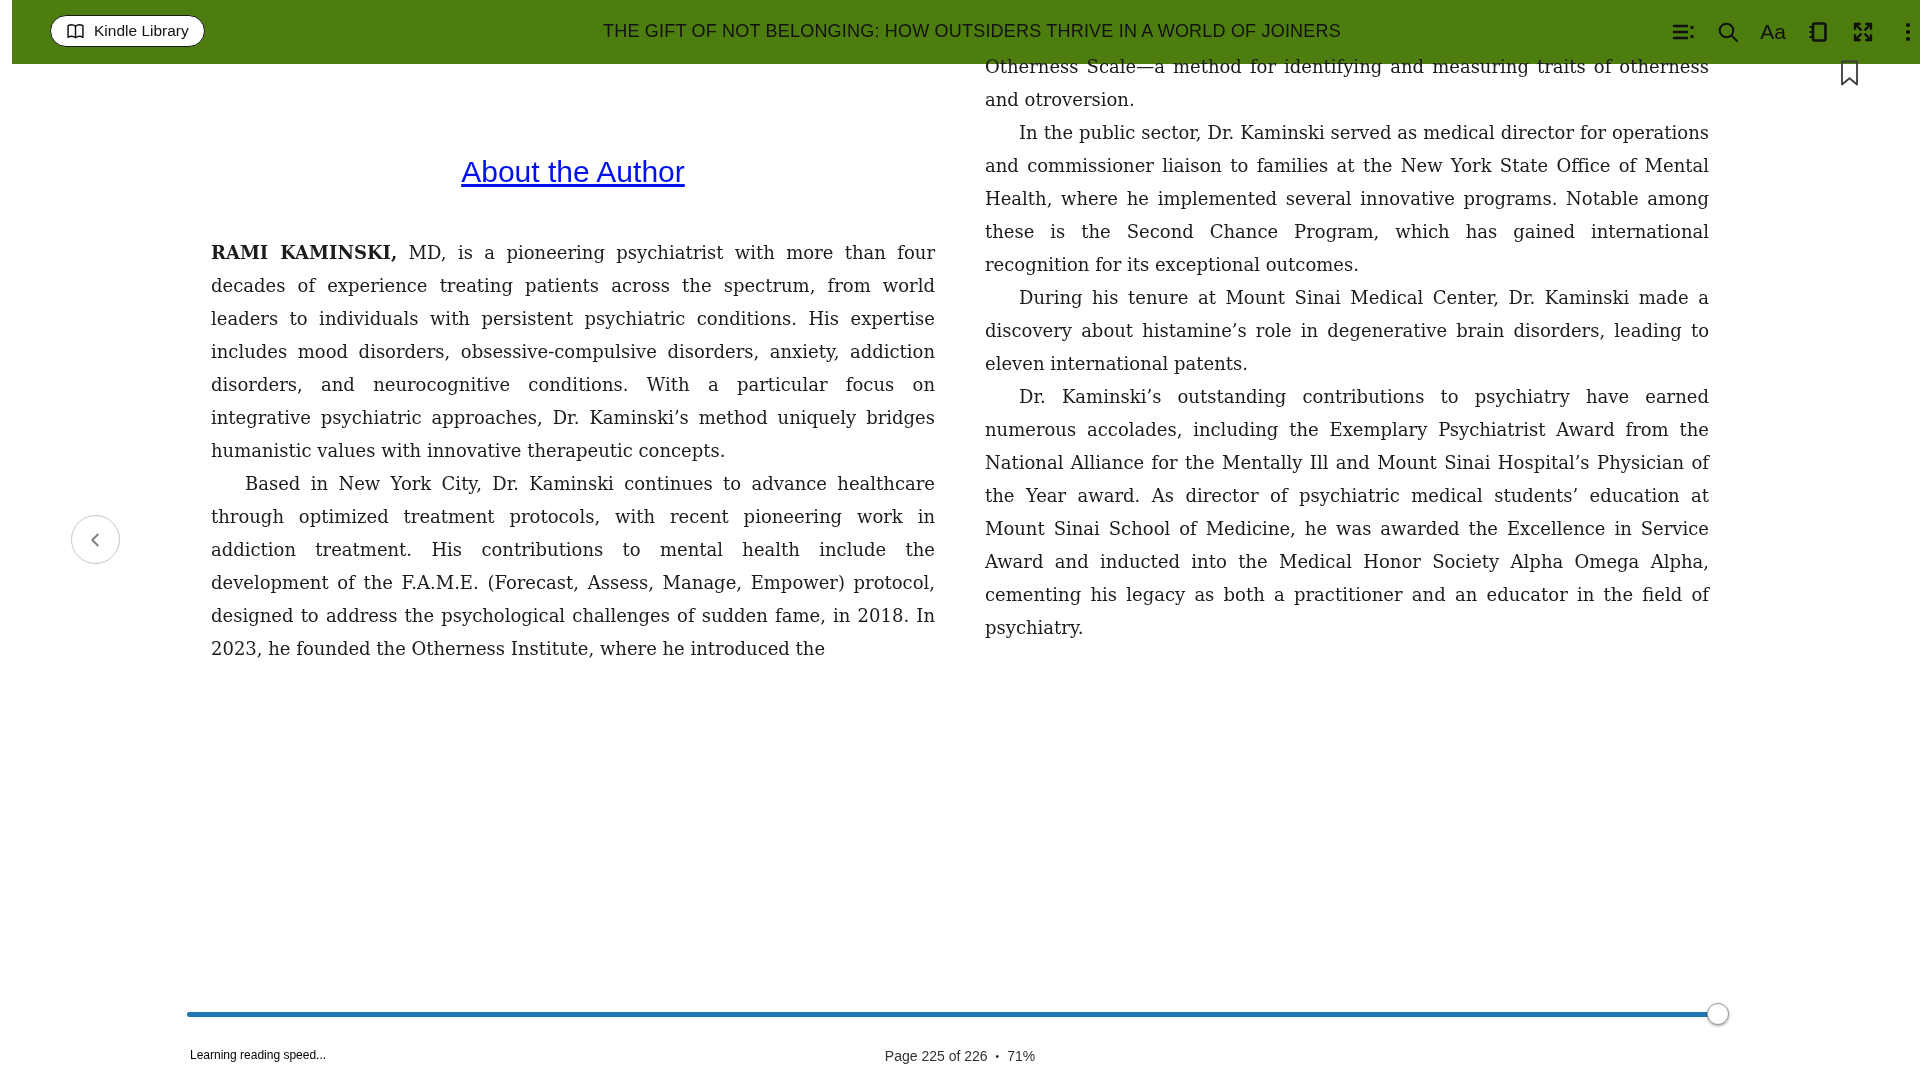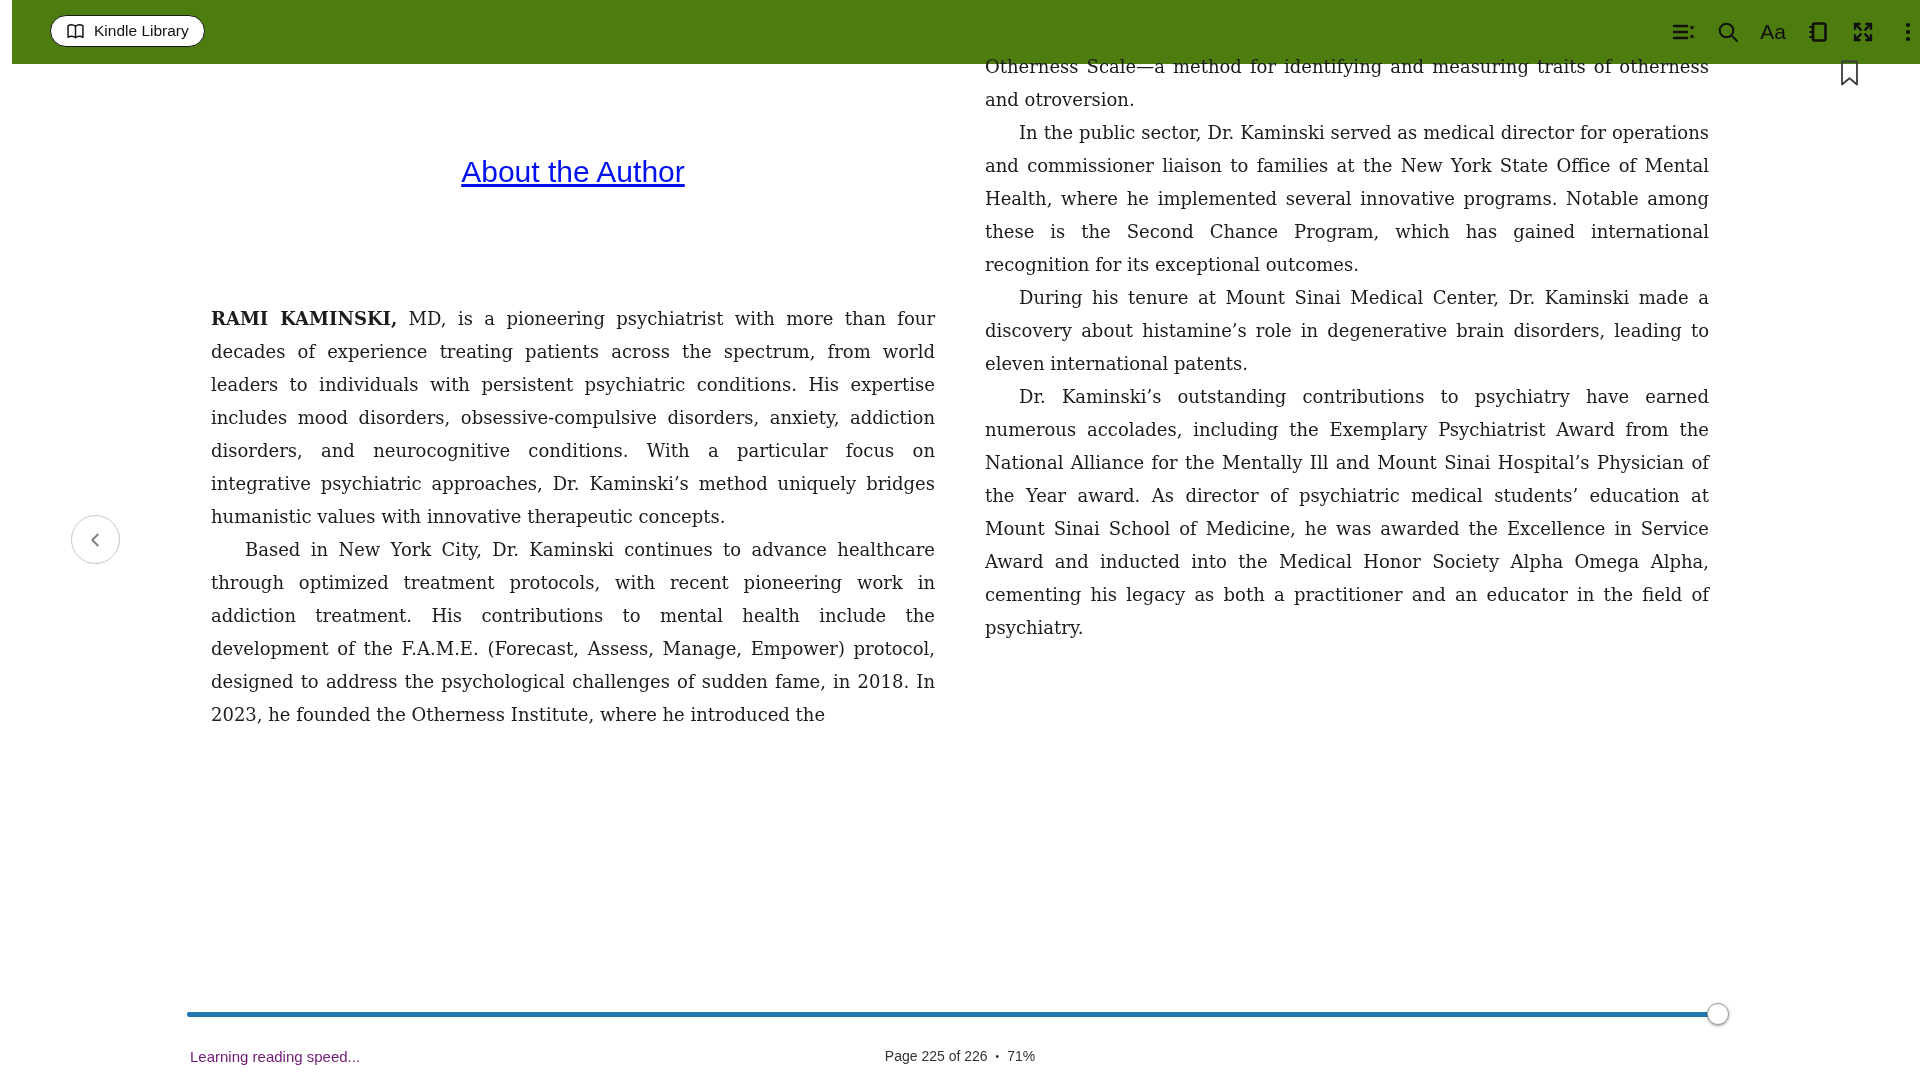--- a/index.html
+++ b/index.html
@@ -35,21 +35,21 @@
     position:absolute; left:71px; top:515px; width:49px; height:49px;
     border:1px solid #c6c6c6; border-radius:50%; background:#fff;
     display:flex; align-items:center; justify-content:center; cursor:pointer;
   }
 
   
   .book-text { font-family:"DejaVu Serif","Liberation Serif",serif; color:#1c1c1c; }
   .col-left  { position:absolute; left:211px; top:150px; width:724px; }
   .col-right { position:absolute; left:985px; top:50px;  width:724px; }
   .chapter-heading {
-    display:block; text-align:center; margin-bottom:108px;
+    display:block; text-align:center; margin-bottom:42px;
     font-family:"Liberation Sans", sans-serif;
     font-size:30px; line-height:44px; color:#0010ee;
     text-decoration:underline; cursor:pointer;
   }
   .book-text p {
     font-size:18px; line-height:33px;
     text-align:justify; text-justify:inter-word;
   }
   .book-text p.indent { text-indent:34px; }
   .lead-bold { font-weight:700; }
@@ -64,21 +64,21 @@
     background:#1f78b4; border-radius:2px;
   }
   .progress-knob {
     position:absolute; top:-9px; left:calc(99% - 11px);
     width:22px; height:22px; border-radius:50%;
     background:#fff; border:1px solid #9a9a9a;
     box-shadow:0 1px 3px rgba(0,0,0,.35); cursor:grab;
   }
   .footer-status {
     position:absolute; left:190px; top:1048px;
-    font-size:15px; color:#701a75;
+    font-size:12px; color:#000000;
   }
   .footer-page {
     position:absolute; left:0; top:1048px; width:100%;
     display:flex; justify-content:center; align-items:center; gap:8px;
     font-size:14px; color:#333;
   }
   .footer-page .dot { font-size:10px; color:#222; }
 
   svg { display:block; }
 </style>
@@ -92,20 +92,21 @@
     <button class="library-btn">
       <span>
         <svg width="19" height="17" viewBox="0 0 22 19" fill="none" stroke="#111" stroke-width="1.7" stroke-linejoin="round">
           <path d="M11 3.2 C8.6 1.4 5 1.4 2.4 2.8 V16.2 C5 14.8 8.6 14.8 11 16.6 C13.4 14.8 17 14.8 19.6 16.2 V2.8 C17 1.4 13.4 1.4 11 3.2 Z"></path>
           <path d="M11 3.2 V16.6"></path>
         </svg>
       </span>
       <span>Kindle Library</span>
     </button>
 
+    <div class="book-title">THE GIFT OF NOT BELONGING: HOW OUTSIDERS THRIVE IN A WORLD OF JOINERS</div>
 
     <div class="topbar-icons">
       <div class="tb-icon">
         <svg width="24" height="24" viewBox="0 0 24 24" stroke="#111" stroke-width="2.4" stroke-linecap="round">
           <line x1="3" y1="6" x2="16" y2="6"></line>
           <line x1="3" y1="12" x2="16" y2="12"></line>
           <line x1="3" y1="18" x2="16" y2="18"></line>
           <circle cx="21" cy="7.5" r="0.6" fill="#111"></circle>
           <circle cx="21" cy="16.5" r="0.6" fill="#111"></circle>
         </svg>

